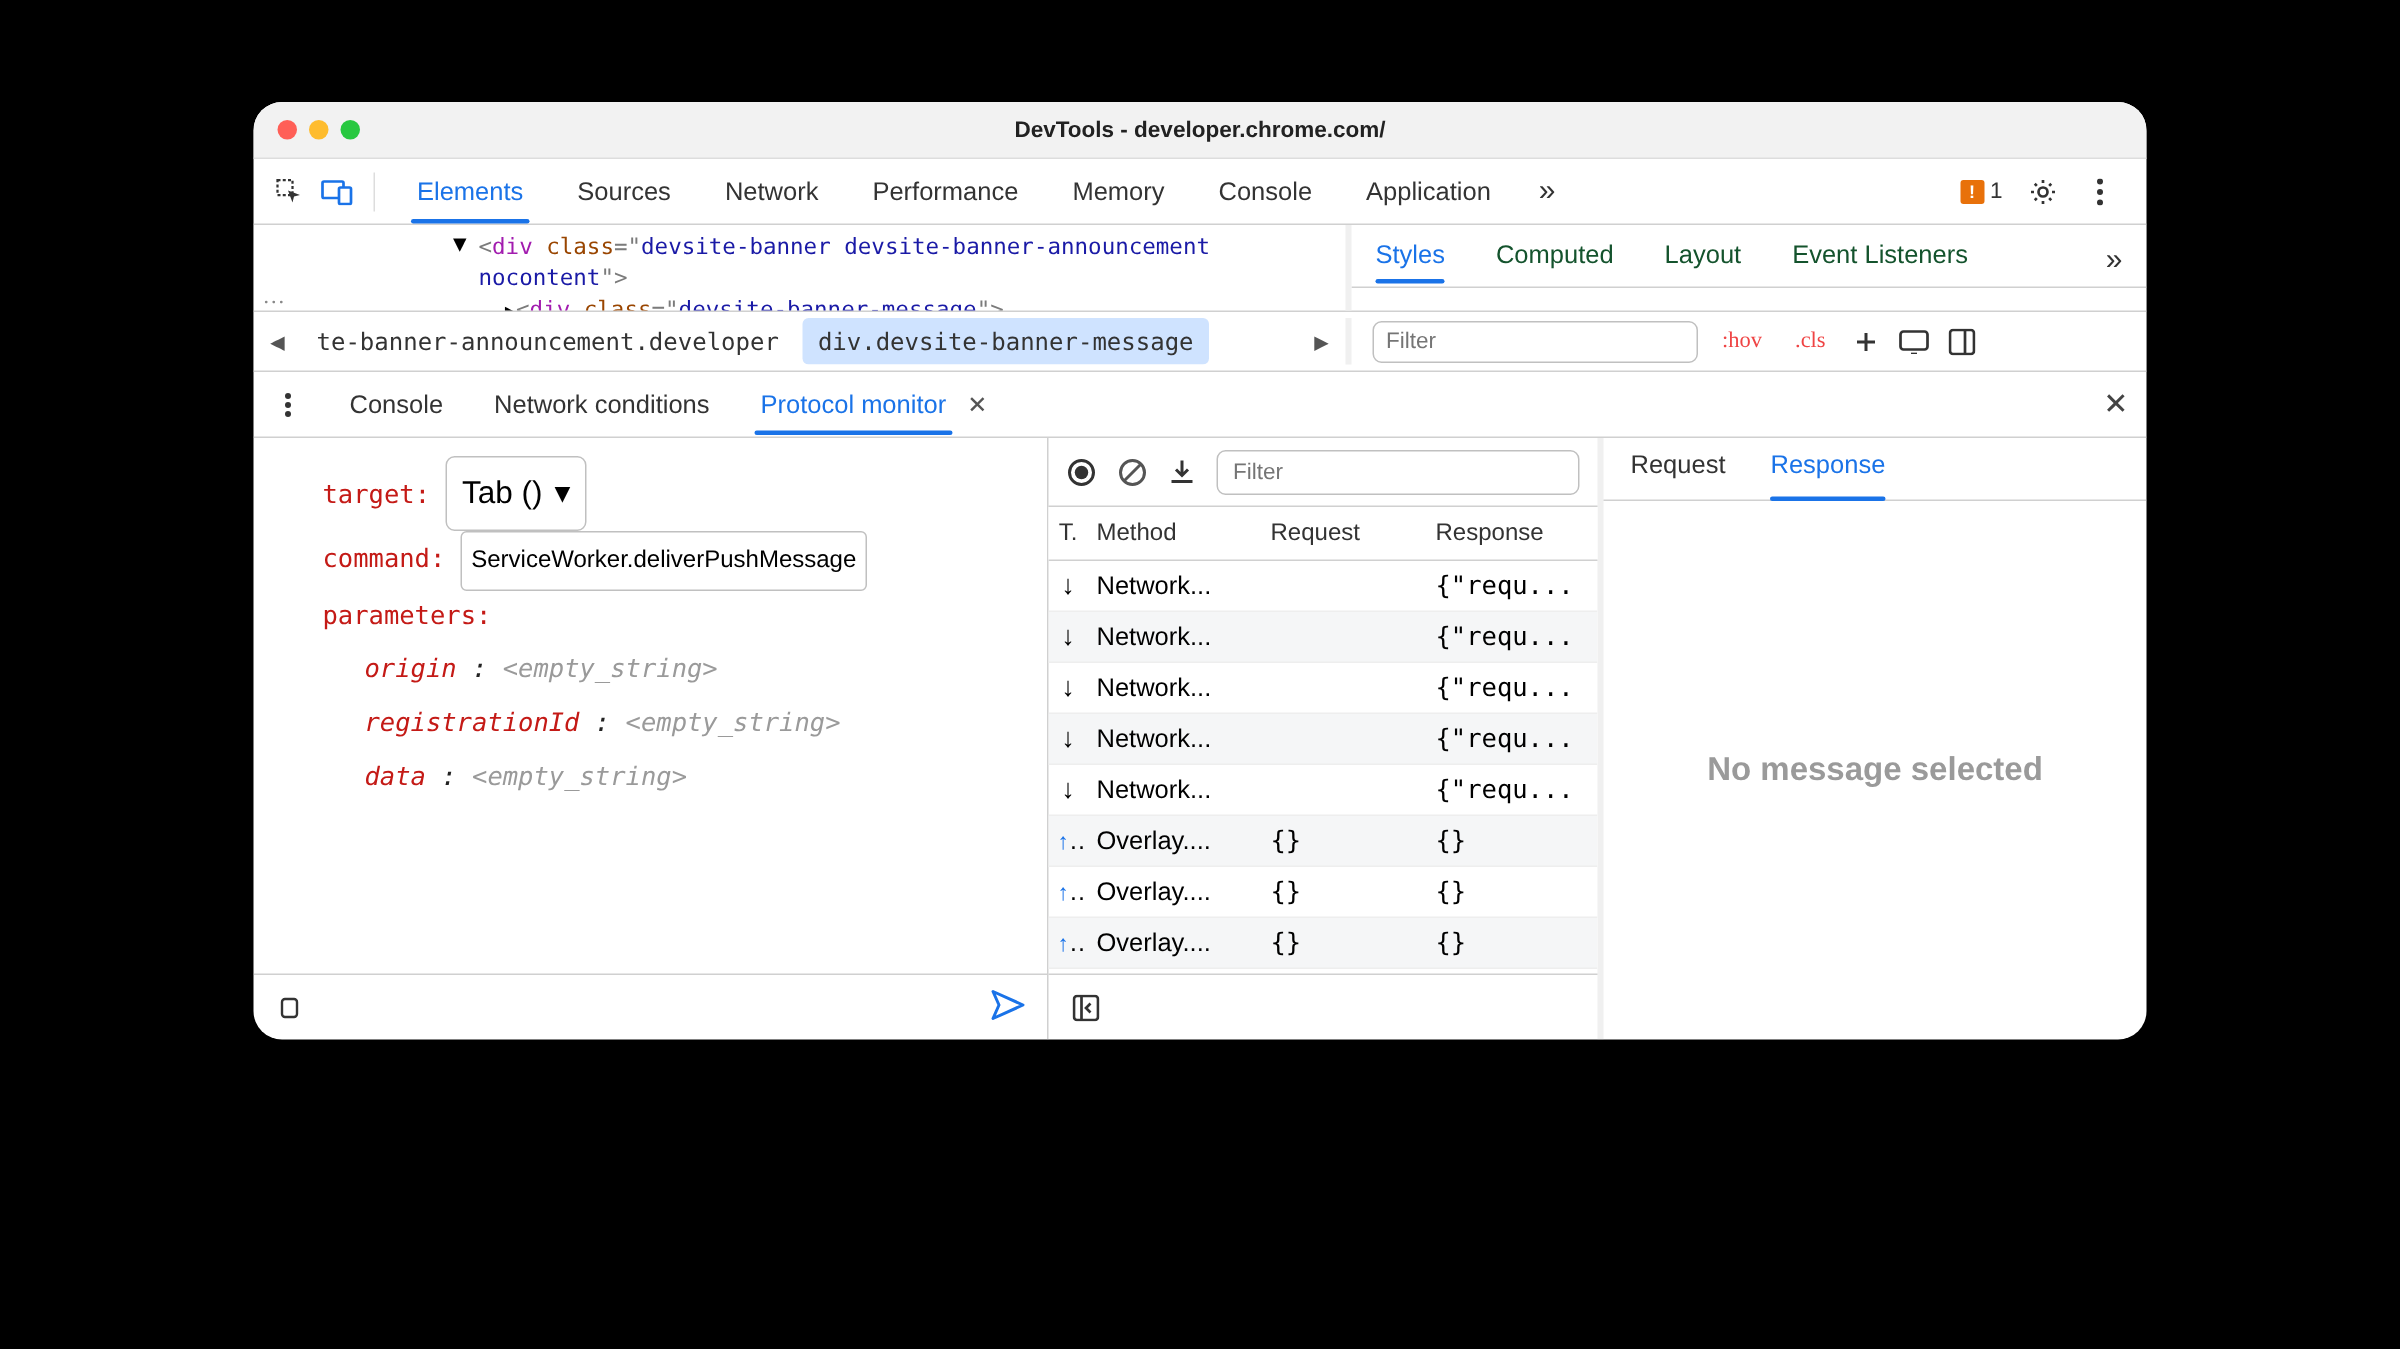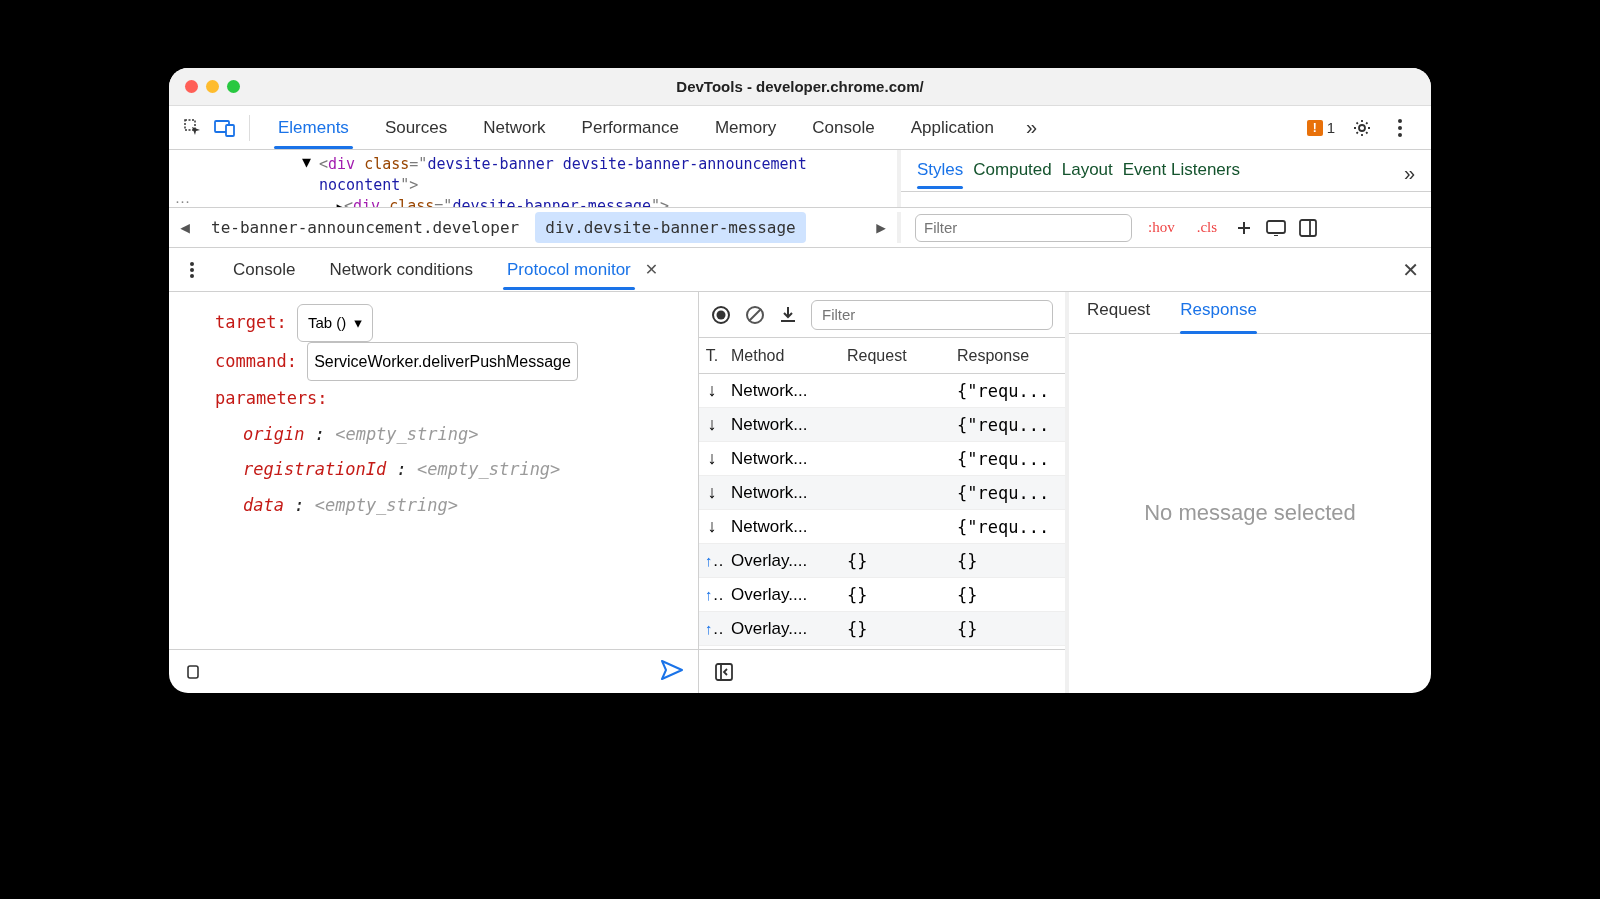--- a/index.html
+++ b/index.html
@@ -44,21 +44,21 @@
   .tab.active { color:#1a73e8; }
   .tab.active::after { content:""; position:absolute; left:0; right:0; bottom:-2px; height:3px; background:#1a73e8; border-radius:2px;}
   .right-controls { display:flex; align-items:center; gap:16px; padding-right:10px;}
   .issues-badge { display:flex; align-items:center; gap:4px; font-size:15px; color:#333;}
   .issues-badge .sq { width:16px; height:16px; background:#e8710a; border-radius:2px; display:flex;align-items:center;justify-content:center;color:#fff;font-size:12px;font-weight:bold;}
   .content { flex:1; display:flex; flex-direction:column; overflow:hidden;}
   .elements-area { height:58px; display:flex; border-bottom: 1px solid #d0d0d0; background:#fff;}
   .dom-preview { flex:0 0 732px; padding:4px 8px 0 150px; font-family: Menlo, monospace; font-size:15px; color:#000; line-height:1.4; overflow:hidden; border-right:4px solid #f0f0f0; position:relative;}
   .dom-preview .punc{color:#7b7b7b;} .dom-preview .tagname{color:#a21caf;} .dom-preview .attrname{color:#994500;} .dom-preview .attrval{color:#1a1aa6;}
   .styles-pane { flex:1; display:flex; flex-direction:column;}
-  .styles-tabs { display:flex; gap:10px; padding:6px 16px 0 16px; align-items:center; border-bottom:1px solid #d0d0d0; height:42px;}
+  .styles-tabs { display:flex; gap:34px; padding:6px 16px 0 16px; align-items:center; border-bottom:1px solid #d0d0d0; height:42px;}
   .styles-tabs .stab { font-size:17px; color:#14532d; padding-bottom:8px; position:relative; cursor:pointer;}
   .styles-tabs .stab.active { color:#1a73e8;}
   .styles-tabs .stab.active::after{content:"";position:absolute;left:0;right:0;bottom:-1px;height:3px;background:#1a73e8;border-radius:2px;}
   .styles-tabs .more { margin-left:auto; color:#333; font-size:20px; cursor:pointer;}
 
   .breadcrumb-row { height:40px; display:flex; align-items:center; border-bottom:1px solid #d0d0d0; background:#fff;}
   .bc-left { flex:0 0 732px; display:flex; align-items:center; padding:0 6px; font-family:Menlo, monospace; font-size:16px; gap:6px; border-right:4px solid #f0f0f0; overflow:hidden;}
   .bc-arrow { width:20px; text-align:center; color:#555; cursor:pointer; font-size:16px;}
   .crumb { padding:6px 10px; border-radius:4px; color:#333; white-space:nowrap;}
   .crumb.selected { background:#cfe3ff;}
@@ -72,21 +72,21 @@
   .drawer-tabs .dtab.active { color:#1a73e8;}
   .drawer-tabs .dtab.active::after{content:"";position:absolute;left:0;right:0;bottom:-2px;height:3px;background:#1a73e8;border-radius:2px;}
   .drawer-tabs .close-tab{font-size:16px;color:#555;margin-left:-16px;cursor:pointer;}
   .drawer-tabs .close-drawer{margin-left:auto;font-size:20px;color:#444;cursor:pointer;}
 
   .drawer-body { flex:1; display:flex; overflow:hidden;}
   .cmd-panel { width:530px; display:flex; flex-direction:column; border-right:1px solid #d0d0d0;}
   .cmd-form { flex:1; padding:12px 14px; font-family:Menlo,monospace; font-size:17px; line-height:2.1;margin-left:32px;}
   .klabel { color:#c41a16;}
   .kval { color:#222;}
-  .select-box { display:inline-flex; align-items:center; border:1px solid #c0c0c0; border-radius:6px; padding:2px 10px; font-family:-apple-system,sans-serif; font-size:15px; gap:8px; background:#fff; cursor:pointer;}
+  .select-box { display:inline-flex; align-items:center; border:1px solid #c0c0c0; border-radius:6px; padding:2px 10px; font-family:-apple-system,sans-serif; font-size:21px; gap:8px; background:#fff; cursor:pointer;}
   .text-box { display:inline-block; border:1px solid #c0c0c0; border-radius:4px; padding:2px 6px; font-family:-apple-system,BlinkMacSystemFont,sans-serif; font-size:16px;}
   .empty { color:#9a9a9a;}
   .indent { padding-left:28px;font-style:italic;}
   .cmd-footer { height:44px; border-top:1px solid #d0d0d0; display:flex; align-items:center; justify-content:space-between; padding:0 14px;}
   .send-icon { color:#1a73e8; font-size:22px; transform:translateY(-2px);}
 
   .msg-panel { flex:1; display:flex;}
   .msg-list { width:370px; display:flex; flex-direction:column; border-right:4px solid #f0f0f0;}
   .msg-toolbar { height:46px; display:flex; align-items:center; gap:14px; padding:0 12px; border-bottom:1px solid #d0d0d0;}
   .msg-filter { flex:1; height:30px; border:1px solid #c0c0c0; border-radius:6px; padding:0 10px; font-size:15px;}
@@ -96,21 +96,21 @@
   .tbl-body { flex:1; overflow:auto;}
   .tbl-row { display:flex; height:34px; align-items:center; font-size:17px; border-bottom:1px solid #eee;}
   .tbl-row:nth-child(even){background:#f5f6f7;}
   .dir-down{font-size:18px;} .dir-both{color:#1a73e8;font-size:15px;font-weight:bold;}
 
   .detail-panel { flex:1; display:flex; flex-direction:column;}
   .detail-tabs { display:flex; gap:30px; padding:8px 18px 0 18px; height:42px; border-bottom:1px solid #d0d0d0;}
   .detail-tabs .dettab{font-size:17px;color:#333;padding-bottom:8px;position:relative;cursor:pointer;}
   .detail-tabs .dettab.active{color:#1a73e8;}
   .detail-tabs .dettab.active::after{content:"";position:absolute;left:0;right:0;bottom:-1px;height:3px;background:#1a73e8;border-radius:2px;}
-  .detail-body { flex:1; display:flex; align-items:center; justify-content:center; color:#9a9a9a; font-size:22px; font-weight:400; text-align:center; line-height:1.4;}
+  .detail-body { flex:1; display:flex; align-items:center; justify-content:center; color:#9a9a9a; font-size:22px; font-weight:700; text-align:center; line-height:1.4;}
   svg { display:block; }
   .mono { font-family: Menlo, monospace;}
 </style>
 </head>
 <body>
 
 <div class="window">
 
   <div class="titlebar">
     <div class="traffic-lights">

